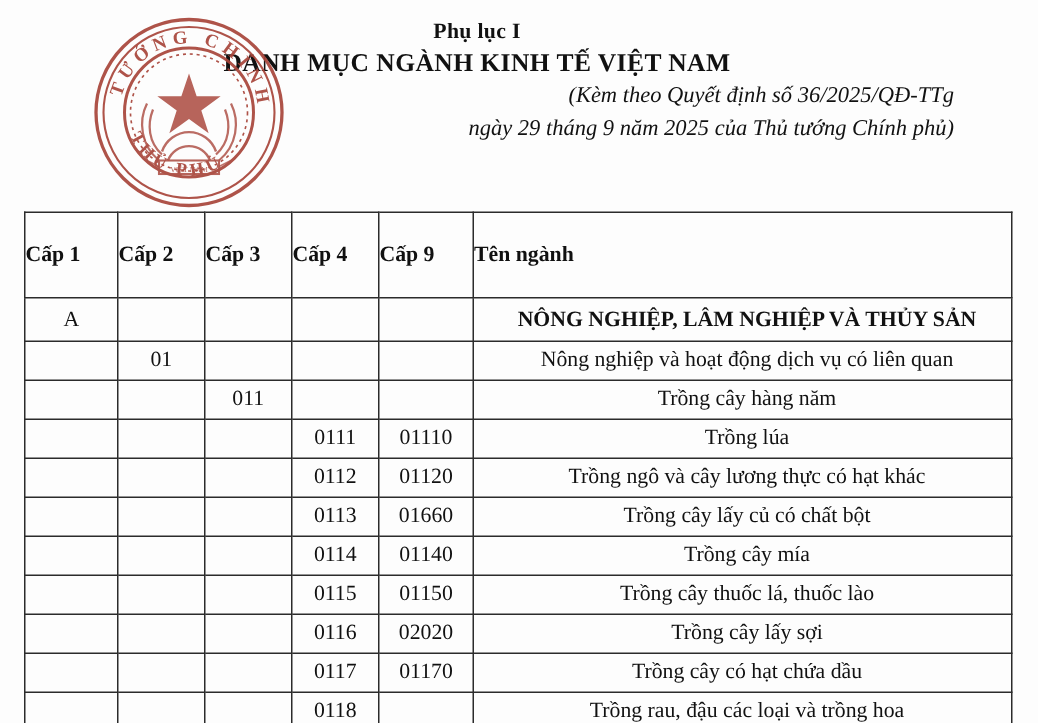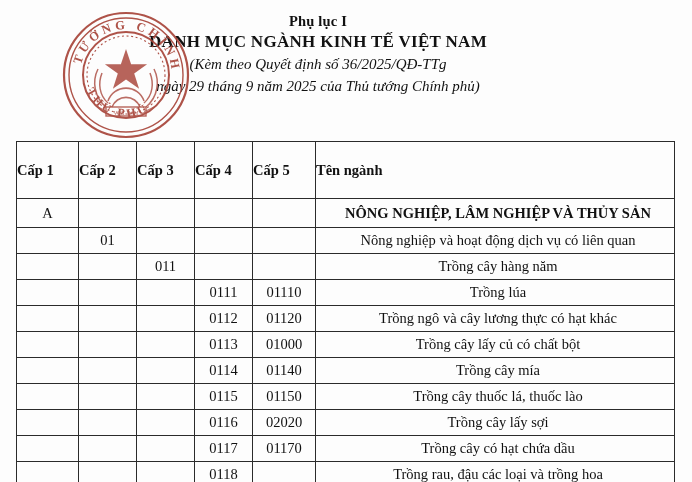--- a/index.html
+++ b/index.html
@@ -44,20 +44,21 @@
     font-size: 17px;
     font-weight: bold;
     letter-spacing: .3px;
     line-height: 1.25;
     margin-bottom: 2px;
   }
   .doc-sub {
     font-size: 15px;
     font-style: italic;
     line-height: 1.42;
+    text-align: right;
   }
 
   
   .seal {
     position: absolute;
     left: 58px;
     top: 3px;
     width: 136px;
     height: 140px;
     z-index: 5;
@@ -190,21 +191,21 @@
         <col class="c4">
           <col class="c5">
           <col class="cname">
       </colgroup>
       <thead>
         <tr>
           <th>Cấp 1</th>
           <th>Cấp 2</th>
           <th>Cấp 3</th>
           <th>Cấp 4</th>
-          <th>Cấp 5</th>
+          <th>Cấp 9</th>
           <th class="name-head">Tên ngành</th>
         </tr>
       </thead>
       <tbody id="table-body">
           <tr class="section">
             <td class="code">A</td>
             <td class="code"></td>
             <td class="code"></td>
             <td class="code"></td>
             <td class="code"></td>
@@ -240,21 +241,21 @@
             <td class="code"></td>
             <td class="code">0112</td>
             <td class="code">01120</td>
             <td class="name">Trồng ngô và cây lương thực có hạt khác</td>
           </tr>
           <tr>
             <td class="code"></td>
             <td class="code"></td>
             <td class="code"></td>
             <td class="code">0113</td>
-            <td class="code">01000</td>
+            <td class="code">01660</td>
             <td class="name">Trồng cây lấy củ có chất bột</td>
           </tr>
           <tr>
             <td class="code"></td>
             <td class="code"></td>
             <td class="code"></td>
             <td class="code">0114</td>
             <td class="code">01140</td>
             <td class="name">Trồng cây mía</td>
           </tr>

